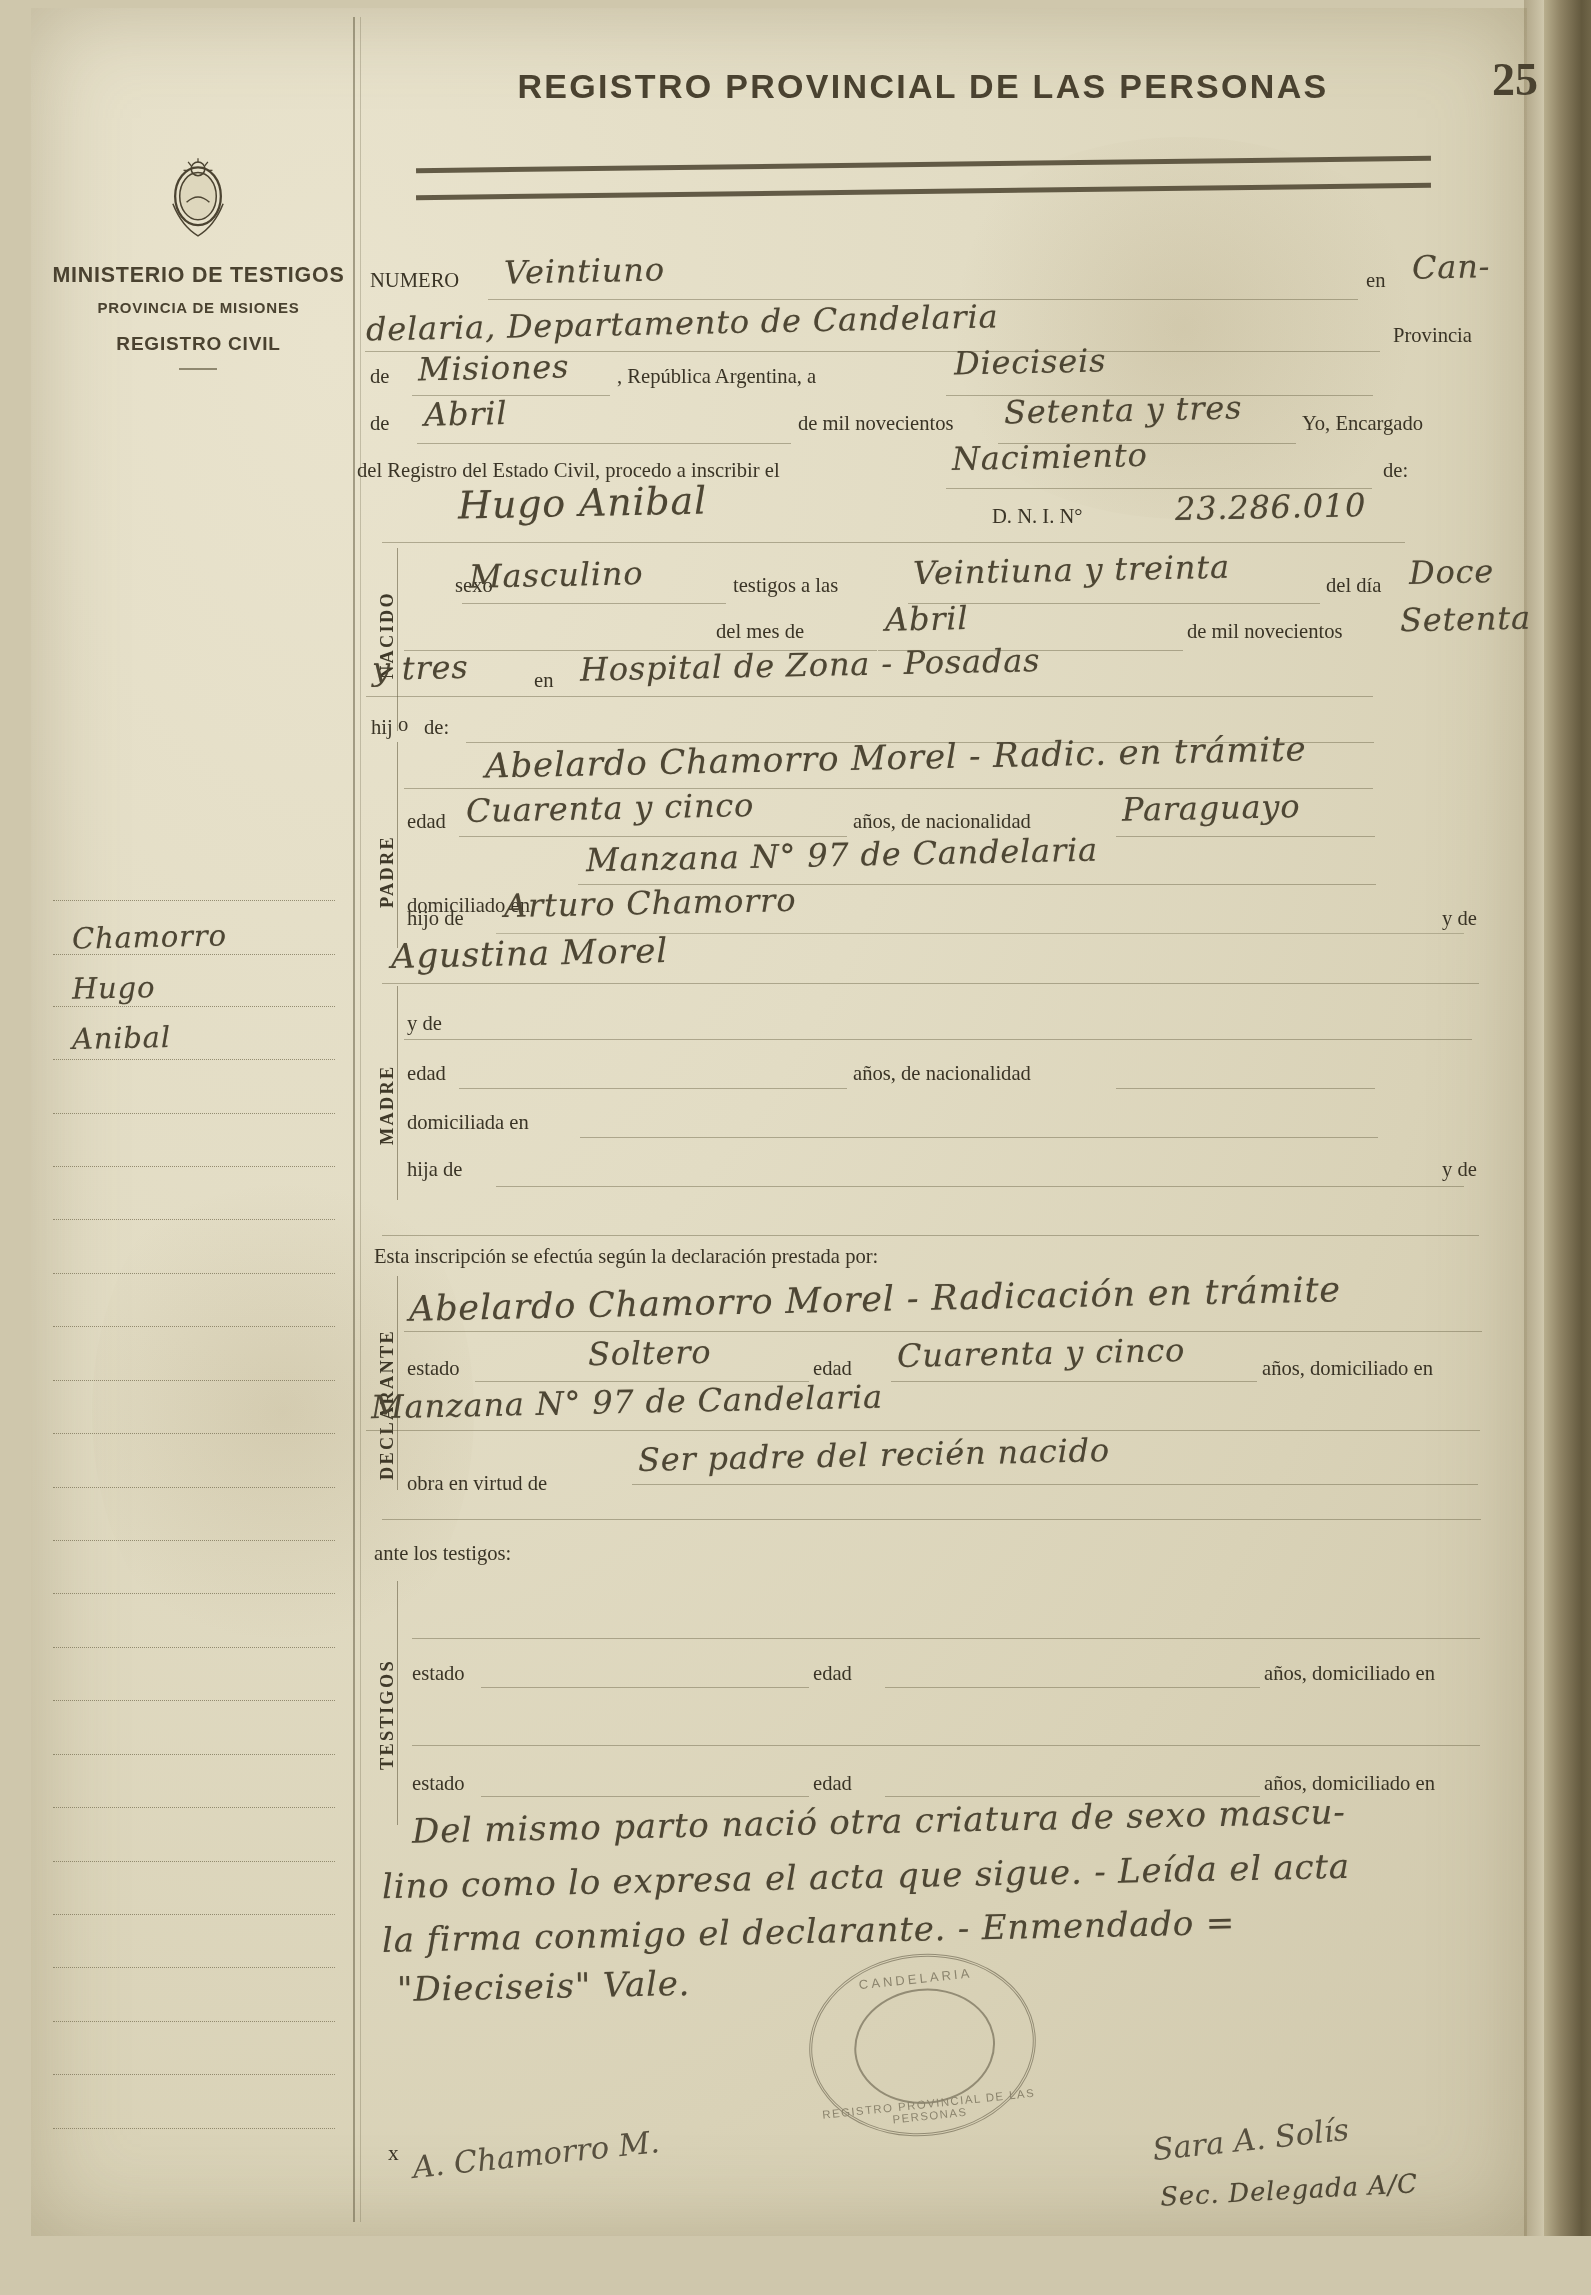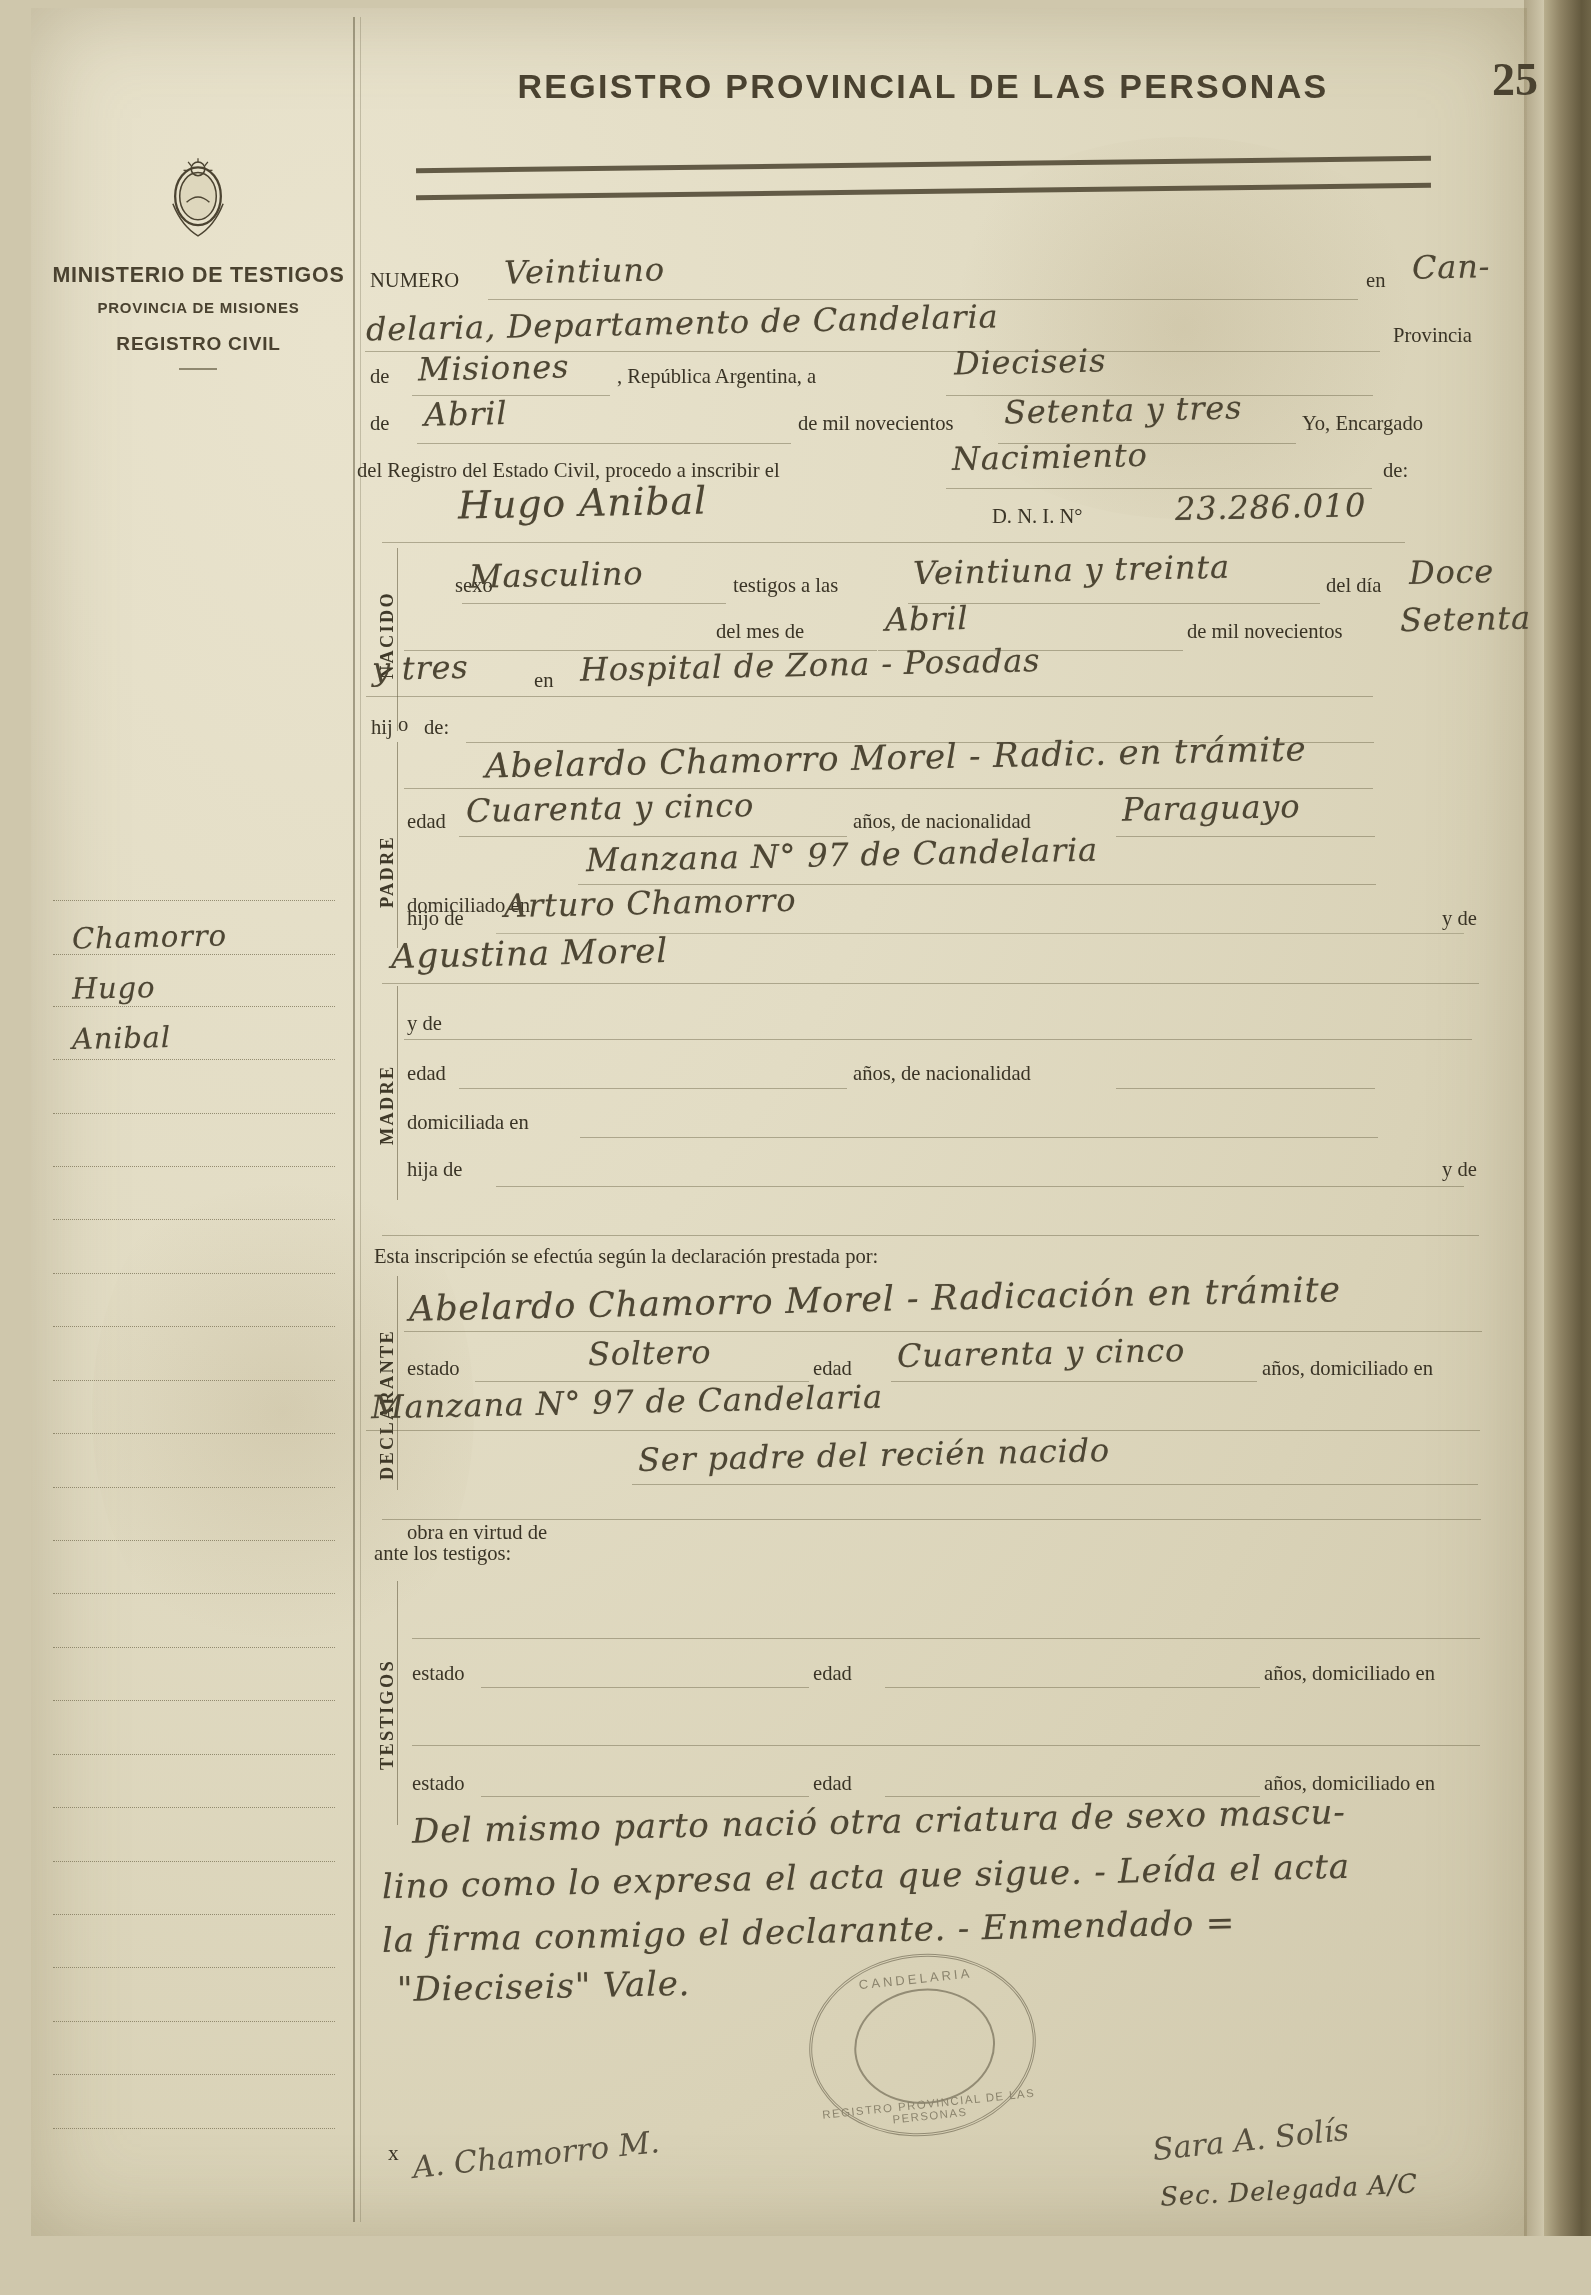--- a/index.html
+++ b/index.html
@@ -312,21 +312,21 @@
   <div class="hw big" style="left:588px;top:1334px;">Soltero</div>
   <div class="hline" style="left:475px;top:1381px;width:334px;"></div>
   <div class="p smallprint" style="left:813px;top:1357px;">edad</div>
   <div class="hw big" style="left:897px;top:1334px;">Cuarenta y cinco</div>
   <div class="hline" style="left:891px;top:1381px;width:366px;"></div>
   <div class="p smallprint" style="left:1262px;top:1357px;">años, domiciliado en</div>
 
   <div class="hw big" style="left:371px;top:1383px;">Manzana N° 97 de Candelaria</div>
   <div class="hline" style="left:366px;top:1430px;width:1114px;"></div>
 
-  <div class="p smallprint" style="left:407px;top:1521px;">obra en virtud de</div>
+  <div class="p smallprint" style="left:407px;top:1472px;">obra en virtud de</div>
   <div class="hw big" style="left:638px;top:1436px;">Ser padre del recién nacido</div>
   <div class="hline" style="left:632px;top:1484px;width:846px;"></div>
   <div class="hline" style="left:382px;top:1519px;width:1099px;"></div>
 
   <div class="p smallprint" style="left:374px;top:1542px;">ante los testigos:</div>
   <div class="vlab" style="left:377px;top:1770px;">TESTIGOS</div>
   <div class="bracket" style="left:397px;top:1581px;height:244px;"></div>
 
   <div class="hw big" style="left:427px;top:1584px;"></div>
   <div class="hline" style="left:412px;top:1638px;width:1068px;"></div>

